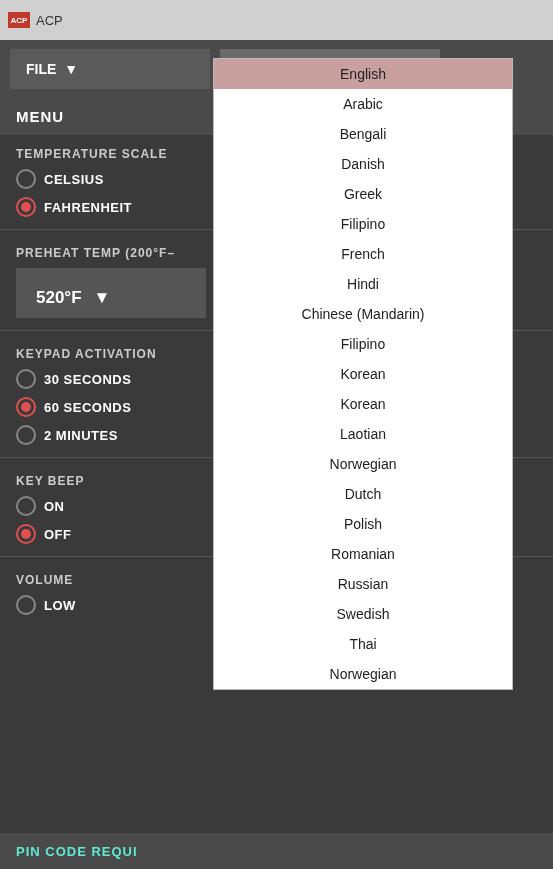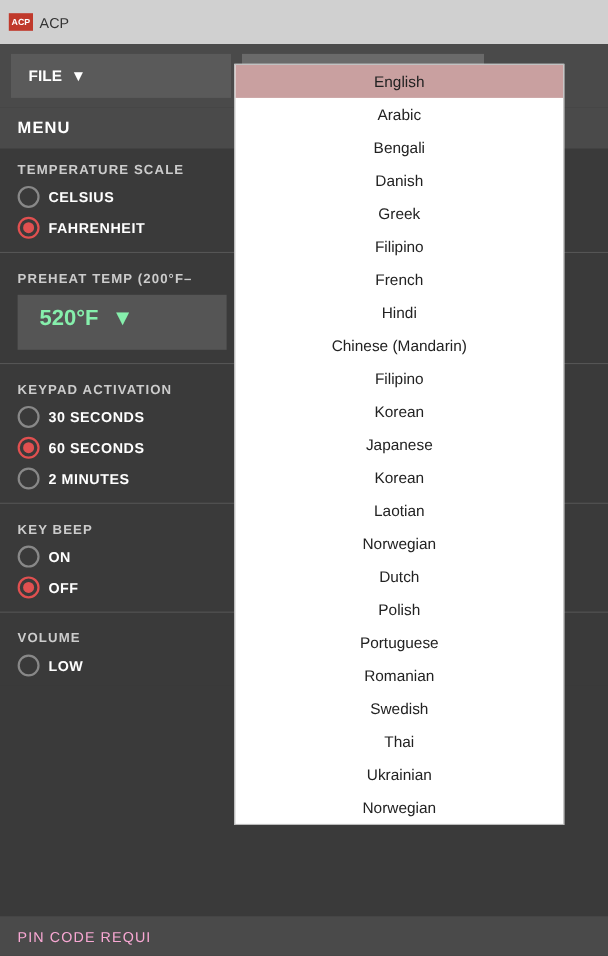--- a/index.html
+++ b/index.html
@@ -181,26 +181,26 @@
     .divider {
       border: none;
       border-top: 1px solid #555;
       margin: 4px 0;
     }
 
     
     .preheat-dropdown {
       background: #555;
       border: none;
-      color: #86efac;
-      font-size: 20px;
+      color: #ffffff;
+      font-size: 17px;
       font-weight: bold;
       padding: 10px 20px;
       display: flex;
-      align-items: flex-start;
+      align-items: flex-end;
       gap: 12px;
       cursor: pointer;
       width: 190px;
       height: 50px;
       margin-top: 8px;
     }
 
     .bottom-bar {
       position: absolute;
       bottom: 0;
@@ -208,23 +208,23 @@
       right: 0;
       height: 36px;
       background: #4a4a4a;
       display: flex;
       align-items: center;
       padding: 0 16px;
     }
 
     .bottom-bar-text {
       font-size: 13px;
-      font-weight: normal;
+      font-weight: bold;
       letter-spacing: 1px;
-      color: #f9a8d4;
+      color: #5eead4;
     }
 
     
     .lang-list::-webkit-scrollbar {
       width: 8px;
     }
     .lang-list::-webkit-scrollbar-track {
       background: #e0e0e0;
     }
     .lang-list::-webkit-scrollbar-thumb {
@@ -255,31 +255,29 @@
     <div class="lang-list-item">Arabic</div>
     <div class="lang-list-item">Bengali</div>
     <div class="lang-list-item">Danish</div>
     <div class="lang-list-item">Greek</div>
     <div class="lang-list-item">Filipino</div>
     <div class="lang-list-item">French</div>
     <div class="lang-list-item">Hindi</div>
     <div class="lang-list-item">Chinese (Mandarin)</div>
     <div class="lang-list-item">Filipino</div>
     <div class="lang-list-item">Korean</div>
-    <div class="lang-list-item">Japanese</div>
     <div class="lang-list-item">Korean</div>
     <div class="lang-list-item">Laotian</div>
     <div class="lang-list-item">Norwegian</div>
     <div class="lang-list-item">Dutch</div>
     <div class="lang-list-item">Polish</div>
-    <div class="lang-list-item">Portuguese</div>
     <div class="lang-list-item">Romanian</div>
+    <div class="lang-list-item">Russian</div>
     <div class="lang-list-item">Swedish</div>
     <div class="lang-list-item">Thai</div>
-    <div class="lang-list-item">Ukrainian</div>
     <div class="lang-list-item">Norwegian</div>
   </div>
 
 <div class="main-content">
 
   <div class="menu-bar">
     <span>MENU</span>
   </div>
 
   <div class="section">

